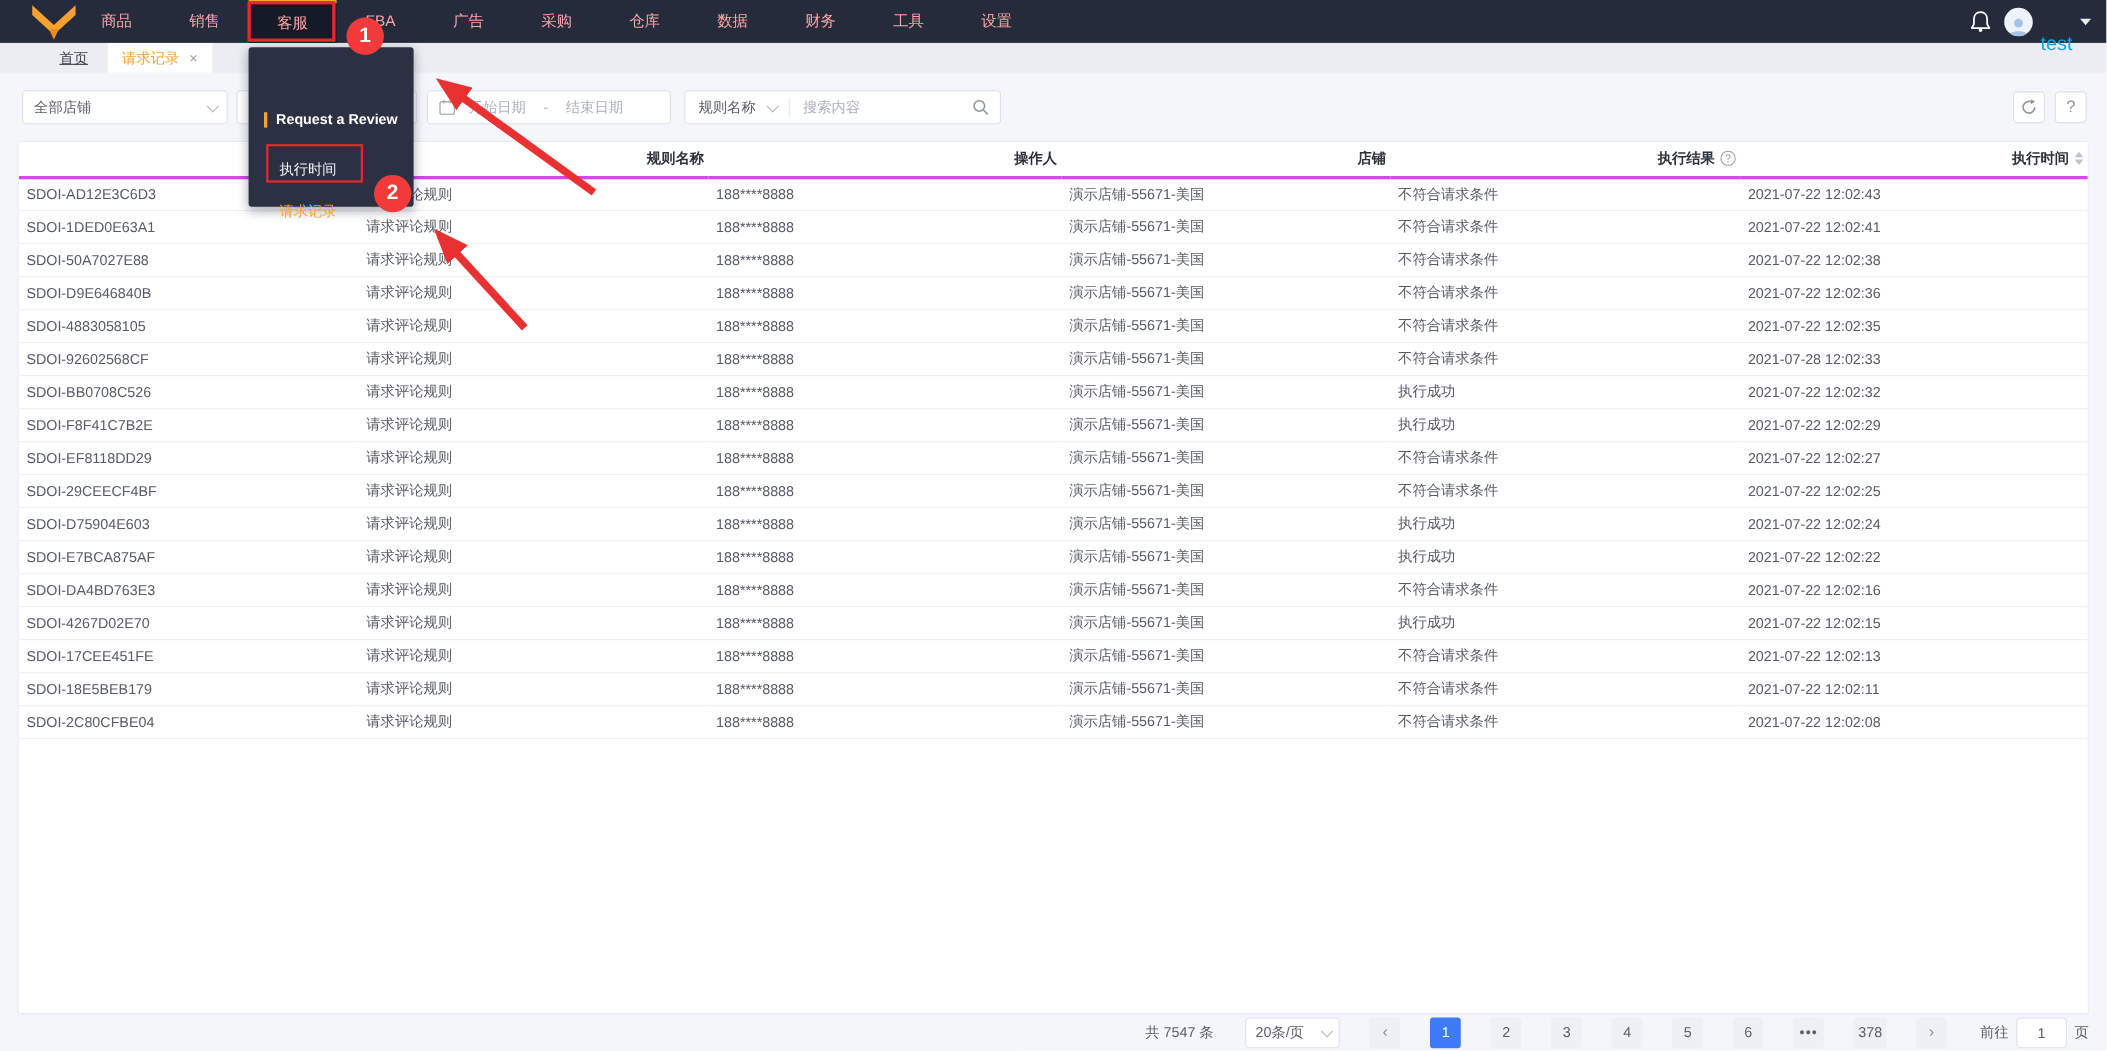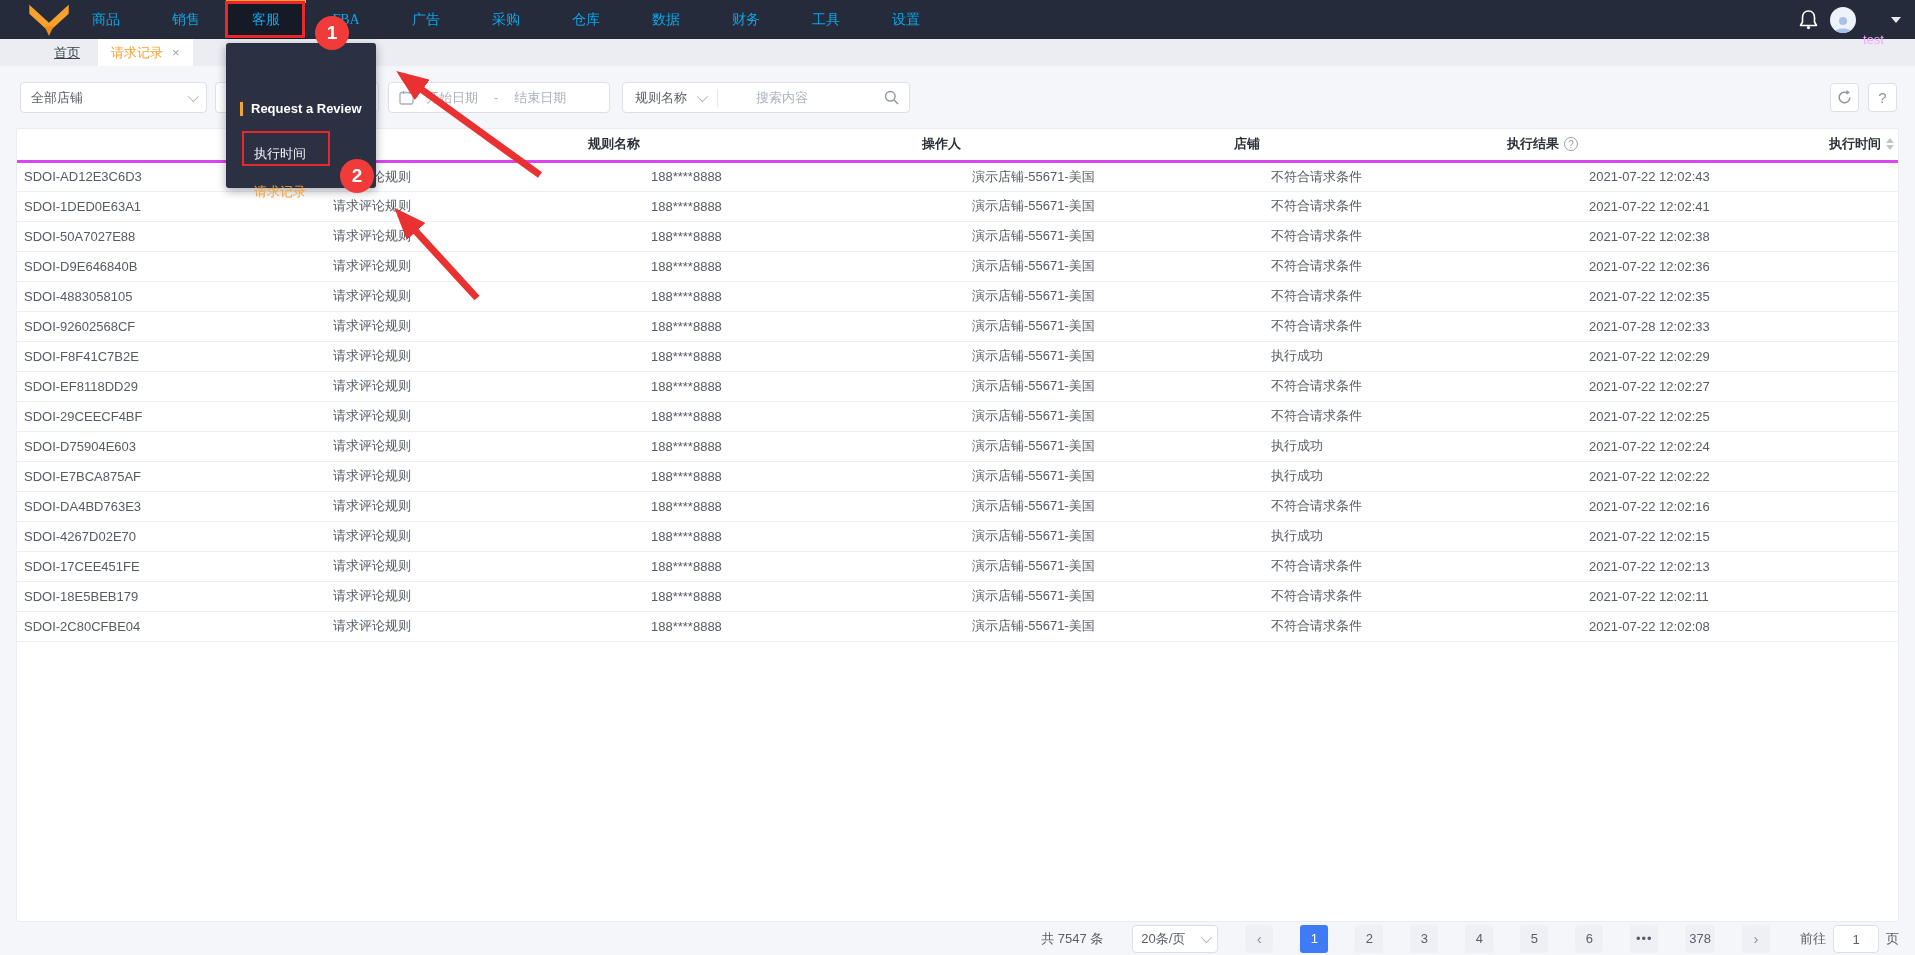--- a/index.html
+++ b/index.html
@@ -7,36 +7,36 @@
   body {
     position:relative; overflow:hidden;
     background:#f5f6fa;
     font-family:"Liberation Sans","DejaVu Sans",sans-serif;
     font-size:13px; color:#565b64;
   }
   
   .navbar { position:absolute; left:0; top:0; right:0; height:39px; background:#252b3a; z-index:20; }
   .logo { position:absolute; left:26px; top:3px; width:46px; height:34px; }
   .nav-items { position:absolute; left:66px; top:0; display:flex; list-style:none; }
-  .nav-item { width:80px; height:39px; line-height:39px; text-align:center; color:#0ea5e9; font-size:14px; cursor:pointer;font-family:Liberation Serif, serif; }
+  .nav-item { width:80px; height:39px; line-height:39px; text-align:center; color:#fca5a5; font-size:14px; cursor:pointer; }
   .nav-item.active { background:#151a27; border-top:3px solid #f8a233; line-height:34px; }
   .nav-right { position:absolute; right:14px; top:0; height:39px; display:flex; align-items:center; gap:12px; }
   .bell { width:19px; height:21px; }
   .user-menu { display:flex; align-items:center; gap:7px; cursor:pointer; }
   .avatar { width:26px; height:26px; border-radius:50%; background:#eef3fb; display:flex; align-items:flex-end; justify-content:center; overflow:hidden; }
-  .username { color:#f0abfc; font-size:13px;margin-top:40px; }
+  .username { color:#0ea5e9; font-size:18px;margin-top:40px; }
   .caret-down { width:0; height:0; border-left:5px solid transparent; border-right:5px solid transparent; border-top:6px solid #e8ebf2; }
   
   .tabbar { position:absolute; left:0; top:39px; right:0; height:27px; background:#ebedf2; display:flex; z-index:5; }
   .tab { line-height:27px; padding:0 18px; color:#3c424c; cursor:pointer; }
   .tab-home { margin-left:36px;text-decoration:underline; }
   .tab.active { background:#ffffff; color:#f7a232; display:flex; align-items:center; gap:9px; padding:0 13px; }
   .tab-close { color:#9aa0ab; font-size:13px; line-height:1; cursor:pointer; }
   
-  .ctrl { position:absolute; top:82px; height:31px; background:#fff; border:1px solid #dcdfe6; border-radius:4px; display:flex; align-items:center;gap:26px; }
+  .ctrl { position:absolute; top:82px; height:31px; background:#fff; border:1px solid #dcdfe6; border-radius:4px; display:flex; align-items:center; }
   .select-store { left:20px; width:187px; padding:0 10px; justify-content:space-between; color:#5a5e66; }
   .chev { width:8px; height:8px; border-right:1.5px solid #b3b7c0; border-bottom:1.5px solid #b3b7c0; transform:rotate(45deg) translateY(-2px); }
   .input-covered { left:215px; width:164px; }
   .date-range { left:388px; width:222px; padding:0 10px; gap:8px; color:#aab0ba; }
   .date-range .sep { color:#aab0ba; margin:0 8px; }
   .cal-icon { width:15px; height:15px; }
   .rule-group { left:622px; width:288px; padding:0 10px 0 12px; color:#5a5e66; }
   .rule-label { display:flex; align-items:center; gap:10px; padding-right:12px; border-right:1px solid #e3e6ec; }
   .search-ph { color:#aab0ba; padding-left:12px; flex:1; }
   .mag { width:15px; height:15px; }
@@ -253,20 +253,28 @@
 
         <tr>
           <td>SDOI-92602568CF</td>
           <td>请求评论规则</td>
           <td>188****8888</td>
           <td>演示店铺-55671-美国</td>
           <td>不符合请求条件</td>
           <td>2021-07-28 12:02:33</td>
         </tr>
 
+        <tr>
+          <td>SDOI-BB0708C526</td>
+          <td>请求评论规则</td>
+          <td>188****8888</td>
+          <td>演示店铺-55671-美国</td>
+          <td>执行成功</td>
+          <td>2021-07-22 12:02:32</td>
+        </tr>
 
         <tr>
           <td>SDOI-F8F41C7B2E</td>
           <td>请求评论规则</td>
           <td>188****8888</td>
           <td>演示店铺-55671-美国</td>
           <td>执行成功</td>
           <td>2021-07-22 12:02:29</td>
         </tr>
 

